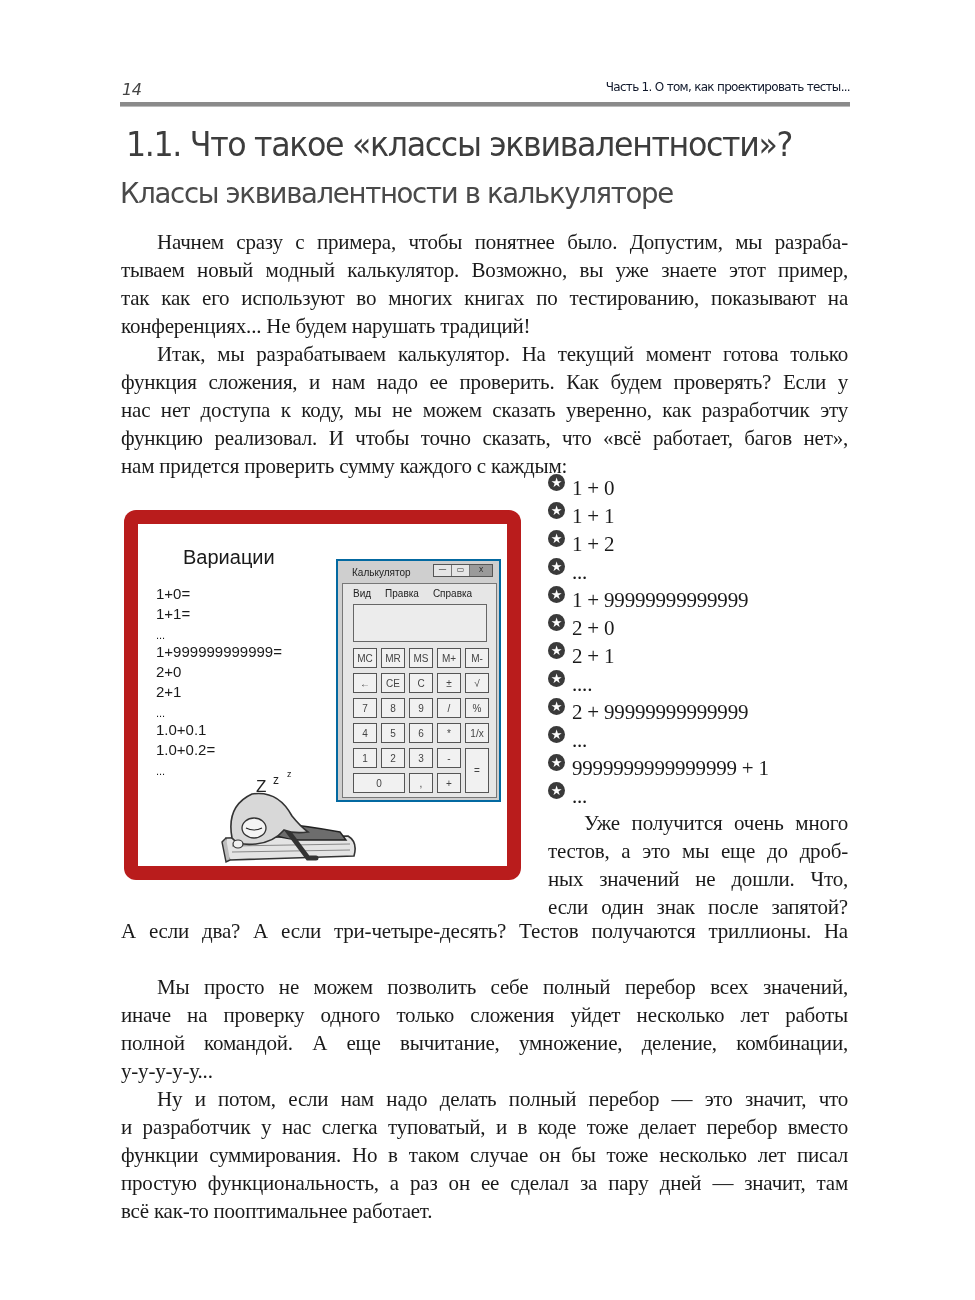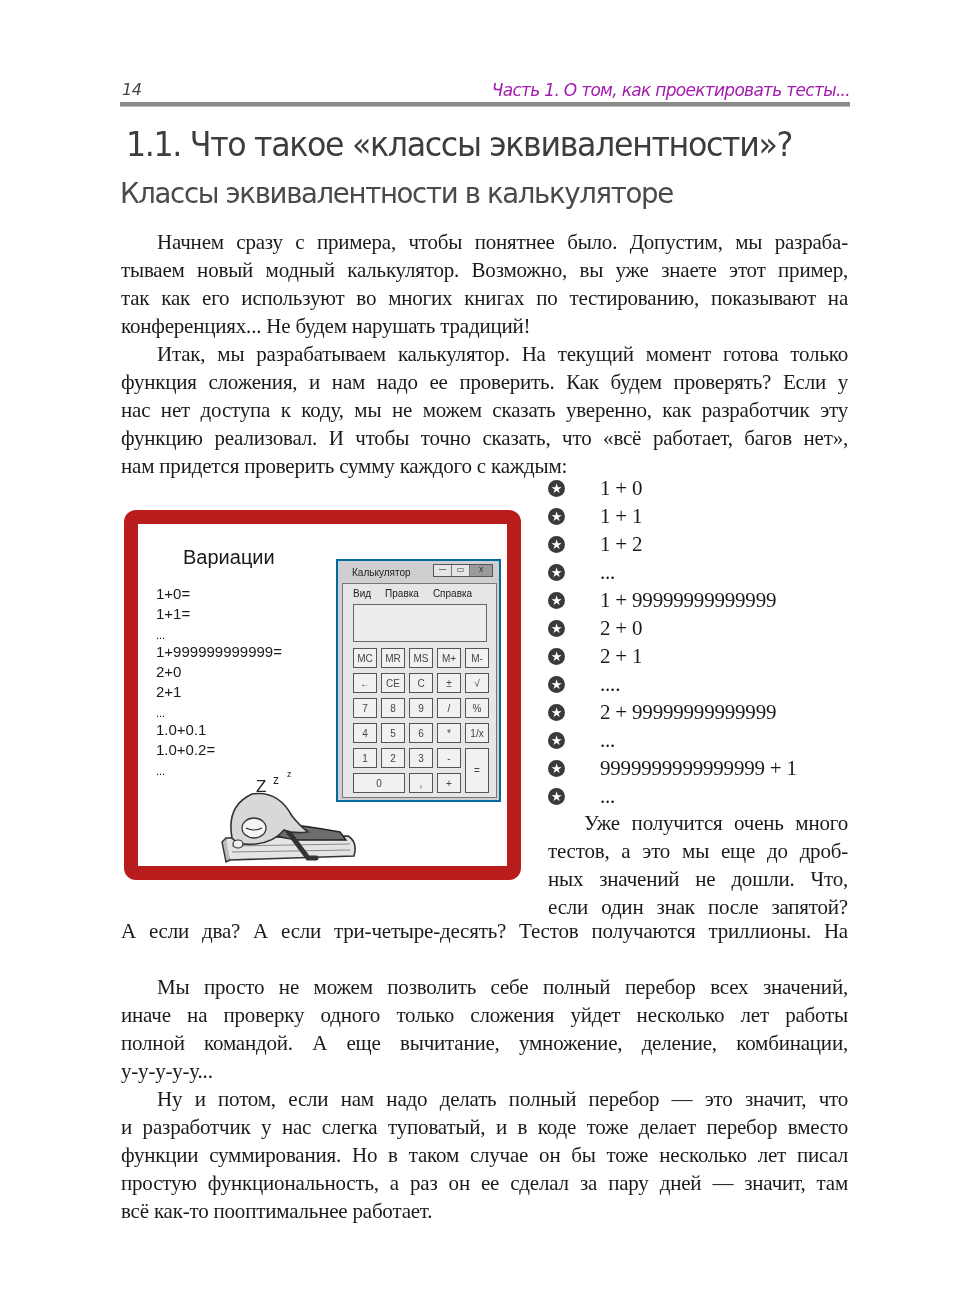--- a/index.html
+++ b/index.html
@@ -2,37 +2,37 @@
 <html><head>
 <meta charset="utf-8">
 <style>
   html, body { margin:0; padding:0; background:#ffffff; }
   body { width:975px; height:1300px; position:relative; overflow:hidden; color:#1a1a1a; }
   .page { position:absolute; left:0; top:0; width:975px; height:960px; }
 
   
   .run-head { position:absolute; left:120px; top:80px; width:730px; height:22px; }
   .pg-num { position:absolute; left:2px; top:0; font-family:"DejaVu Sans", sans-serif; font-style:italic; font-weight:300; font-size:16px; color:#444; letter-spacing:-0.5px; }
-  .run-title { position:absolute; right:0; top:0; font-family:"DejaVu Sans", sans-serif; font-style:italic; font-size:17px; color:#a21caf; letter-spacing:-0.7px; }
+  .run-title { position:absolute; right:0; top:0; font-family:"DejaVu Sans", sans-serif; font-size:12px; color:#0f172a; letter-spacing:-0.7px; }
   .rule { position:absolute; left:120px; top:102px; width:730px; height:4px; background:#8a8a8a; border-bottom:1px solid #bbb; }
 
   
   .h1 { position:absolute; left:126px; top:125px; font-family:"DejaVu Sans", sans-serif; font-size:33px; color:#3d3d3d; letter-spacing:-1.4px; white-space:nowrap; transform:scaleX(0.96); transform-origin:left; }
   .h2 { position:absolute; left:120px; top:176px; font-family:"DejaVu Sans", sans-serif; font-size:29px; color:#4a4a4a; letter-spacing:-1.4px; white-space:nowrap; transform:scaleX(0.95); transform-origin:left; }
 
   
   .txt { font-family:"Liberation Serif", serif; font-size:21px; line-height:28px; color:#1a1a1a; letter-spacing:-0.2px; }
   .para { position:absolute; left:121px; width:727px; text-align:justify; }
   .line { display:block; white-space:nowrap; text-align:justify; text-align-last:justify; }
   .line.last { text-align-last:left; }
   .indent { padding-left:36px; }
 
   
   .blist { position:absolute; left:548px; top:474px; width:300px; margin:0; padding:0; list-style:none; }
-  .blist li { height:28px; display:flex; align-items:center; white-space:nowrap;gap:28px; }
+  .blist li { height:28px; display:flex; white-space:nowrap; }
   .star-bullet { display:inline-block; width:17px; height:17px; border-radius:50%; background:#3a3a3a; margin-right:7px; position:relative; flex:none; }
   .star-bullet::after { content:"\2605"; position:absolute; left:0; top:0; width:17px; height:17px; text-align:center; line-height:17px; font-size:13px; color:#fff; font-family:"DejaVu Sans", sans-serif; }
 
   
   .figure { position:absolute; left:124px; top:510px; width:397px; height:370px; background:#b91c1c; border-radius:12px; }
   .fig-inner { position:absolute; left:14px; top:14px; width:369px; height:342px; background:#fff; }
   .var-title { position:absolute; left:45px; top:22px; font-family:"Liberation Sans", sans-serif; font-size:20px; color:#1a1a1a; }
   .var-list { position:absolute; left:18px; top:60px; font-family:"Liberation Sans", sans-serif; font-size:15px; line-height:20px; color:#1a1a1a; }
   .var-list div { height:20px; }
   .var-list .dots { font-size:11px; line-height:14px; height:18px; padding-top:4px; box-sizing:border-box; }

